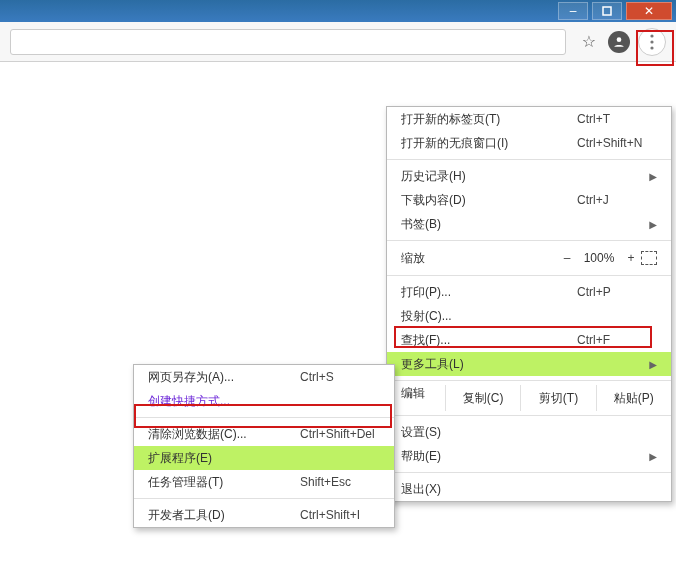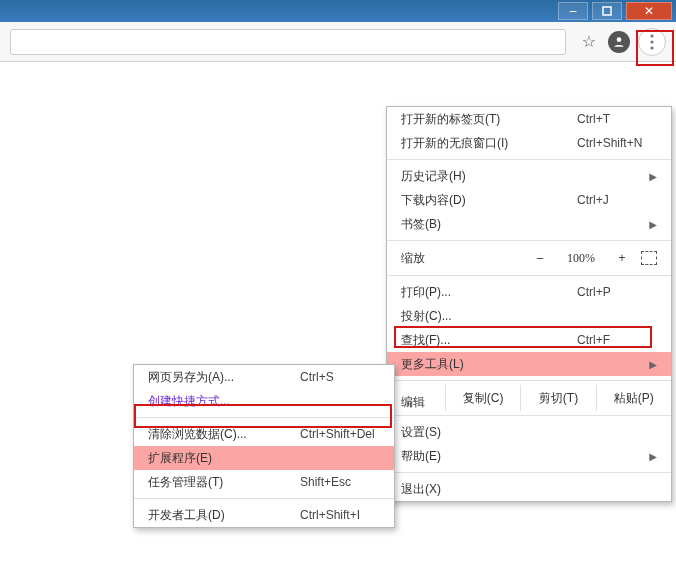--- a/index.html
+++ b/index.html
@@ -54,31 +54,31 @@
   .main-menu { top:64px; right:4px; width:286px; }
   .sub-menu  { top:322px; left:133px; width:262px; }
   .mi {
     display:flex;align-items:center;justify-content:space-between;
     padding:4px 14px;height:24px;
   }
   .mi .lbl { flex:1; }
   .mi .sc  { color:#444;min-width:80px; }
   .mi .arrow { color:#666;font-size:10px;margin-left:6px; }
   .mi.disabled { color:#6d28d9; }
-  .mi.hover { background:#fca5a5; }
+  .mi.hover { background:#bef264; }
   .sep { height:1px;background:#e0e0e0;margin:4px 0; }
   .zoom-row {
-    display:flex;align-items:center;padding:4px 14px;height:26px;gap:10px;
+    display:flex;align-items:center;padding:4px 14px;height:26px;gap:1px;
   }
   .zoom-row .zlabel { flex:1; }
   .zoom-row .zbtn { width:18px;text-align:center;color:#444; }
-  .zoom-row .zval { width:44px;text-align:center;font-family:Liberation Serif, serif; }
+  .zoom-row .zval { width:44px;text-align:center; }
   .zoom-row .fs { width:16px;height:14px;border:1.5px dashed #555;position:relative; }
   .edit-row {
-    display:flex;align-items:flex-end;height:26px;
+    display:flex;align-items:flex-start;height:26px;
   }
   .edit-row .elabel { width:58px;padding-left:14px; }
   .edit-row .ecell {
     flex:1;text-align:center;border-left:1px solid #e0e0e0;height:100%;
     display:flex;align-items:center;justify-content:center;
   }
   .hl-box {
     position:absolute;border:2px solid #d01818;pointer-events:none;
   }
   svg { display:block; }

